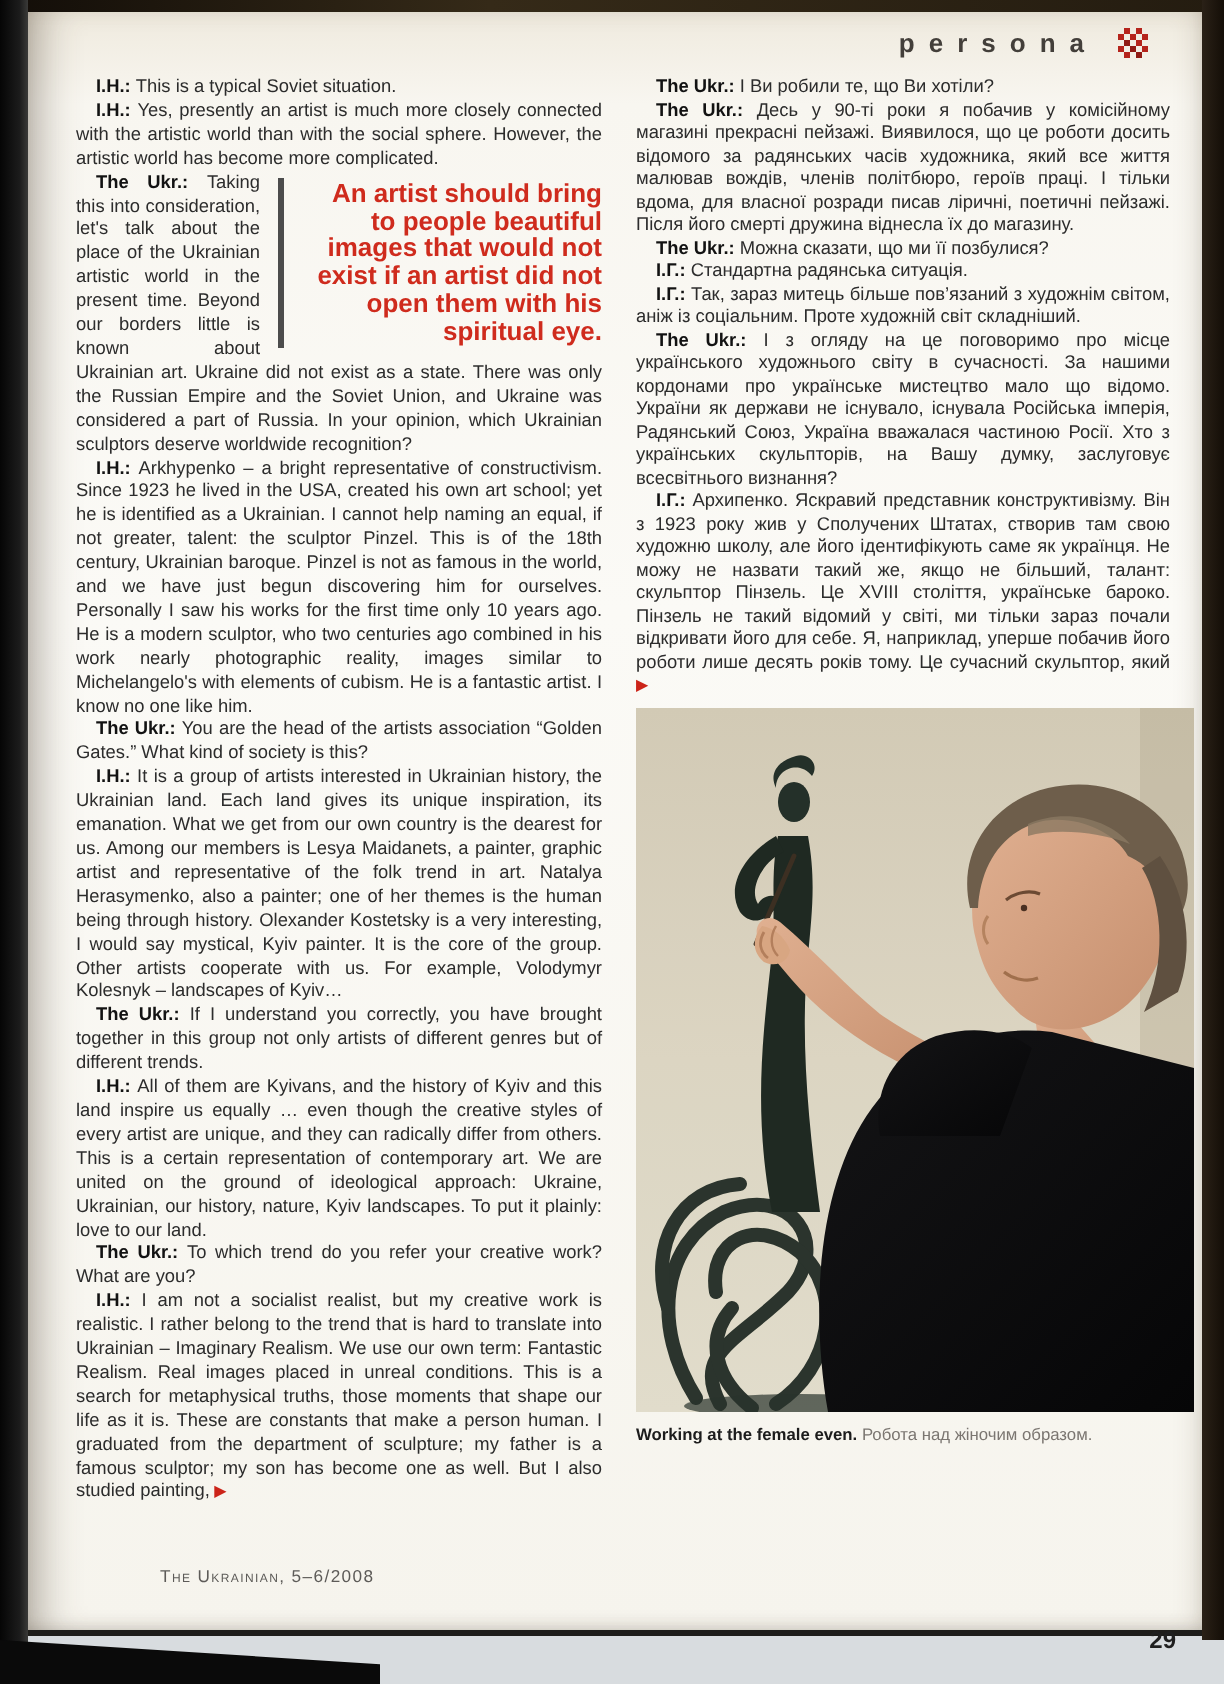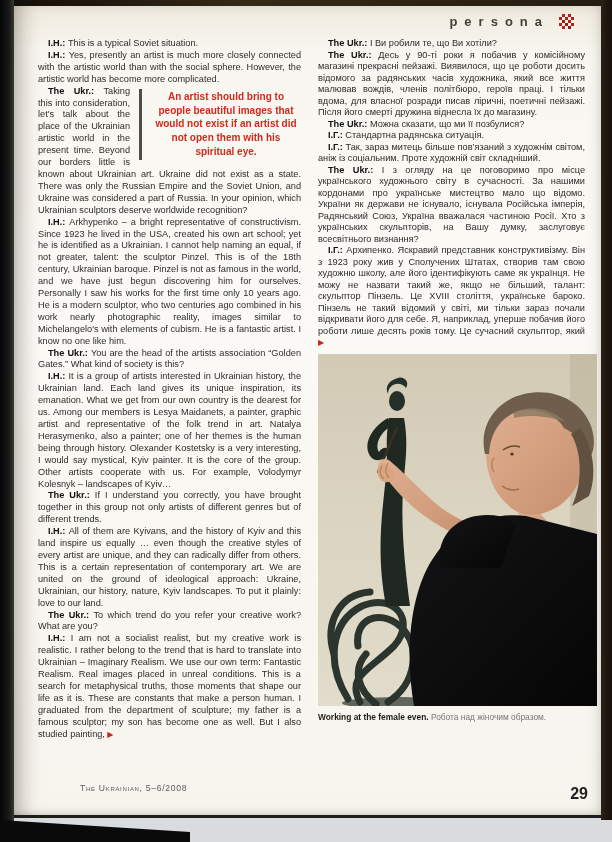--- a/index.html
+++ b/index.html
@@ -31,32 +31,32 @@
   .col-right{width:267px;}
   .para{margin:0;text-align:justify;font-size:9.2px;color:#2c2c2c;text-indent:10px;}
   .col-left .para{line-height:11.9px;}
   .col-right .para{line-height:11.5px;}
   .para.no-indent{text-indent:0;}
   .para b{color:#121212;font-weight:700;}
   .arrow{color:#cc2419;font-size:8px;}
   .pullquote{
     float:right;width:150px;margin:3px 0 2px 9px;padding:1px 0 1px 9px;
     border-left:3px solid #4c4c4c;
-    font-size:10px;line-height:13.9px;font-weight:700;color:#cf2b1d;
-    text-align:center;text-indent:0;
+    font-size:13px;line-height:13.9px;font-weight:700;color:#cf2b1d;
+    text-align:right;text-indent:0;
   }
   
   .photo{width:279px;height:352px;margin-top:5px;position:relative;background:#ded7c7;}
   .photo svg{display:block;}
   .caption{width:279px;margin-top:6px;font-size:8.4px;line-height:10px;}
   .caption .cap-b{font-weight:700;color:#1c1c1c;}
   .caption .cap-r{color:#7b7671;}
   
   .journal{position:absolute;left:24px;top:777px;font-size:8.6px;letter-spacing:.7px;color:#5d5b58;font-variant:small-caps;margin-left:42px;}
-  .pagenum{position:absolute;right:13px;top:779px;font-size:16px;font-weight:700;color:#1f1f1f;}
+  .pagenum{position:absolute;right:13px;top:807px;font-size:12px;font-weight:700;color:#1f1f1f;}
 </style>
 </head>
 <body>
 
 <div class="scan-top"></div>
 <div class="scan-left"></div>
 <div class="scan-right"></div>
 <div class="scan-bottom-black"></div>
 
 <div class="page">

